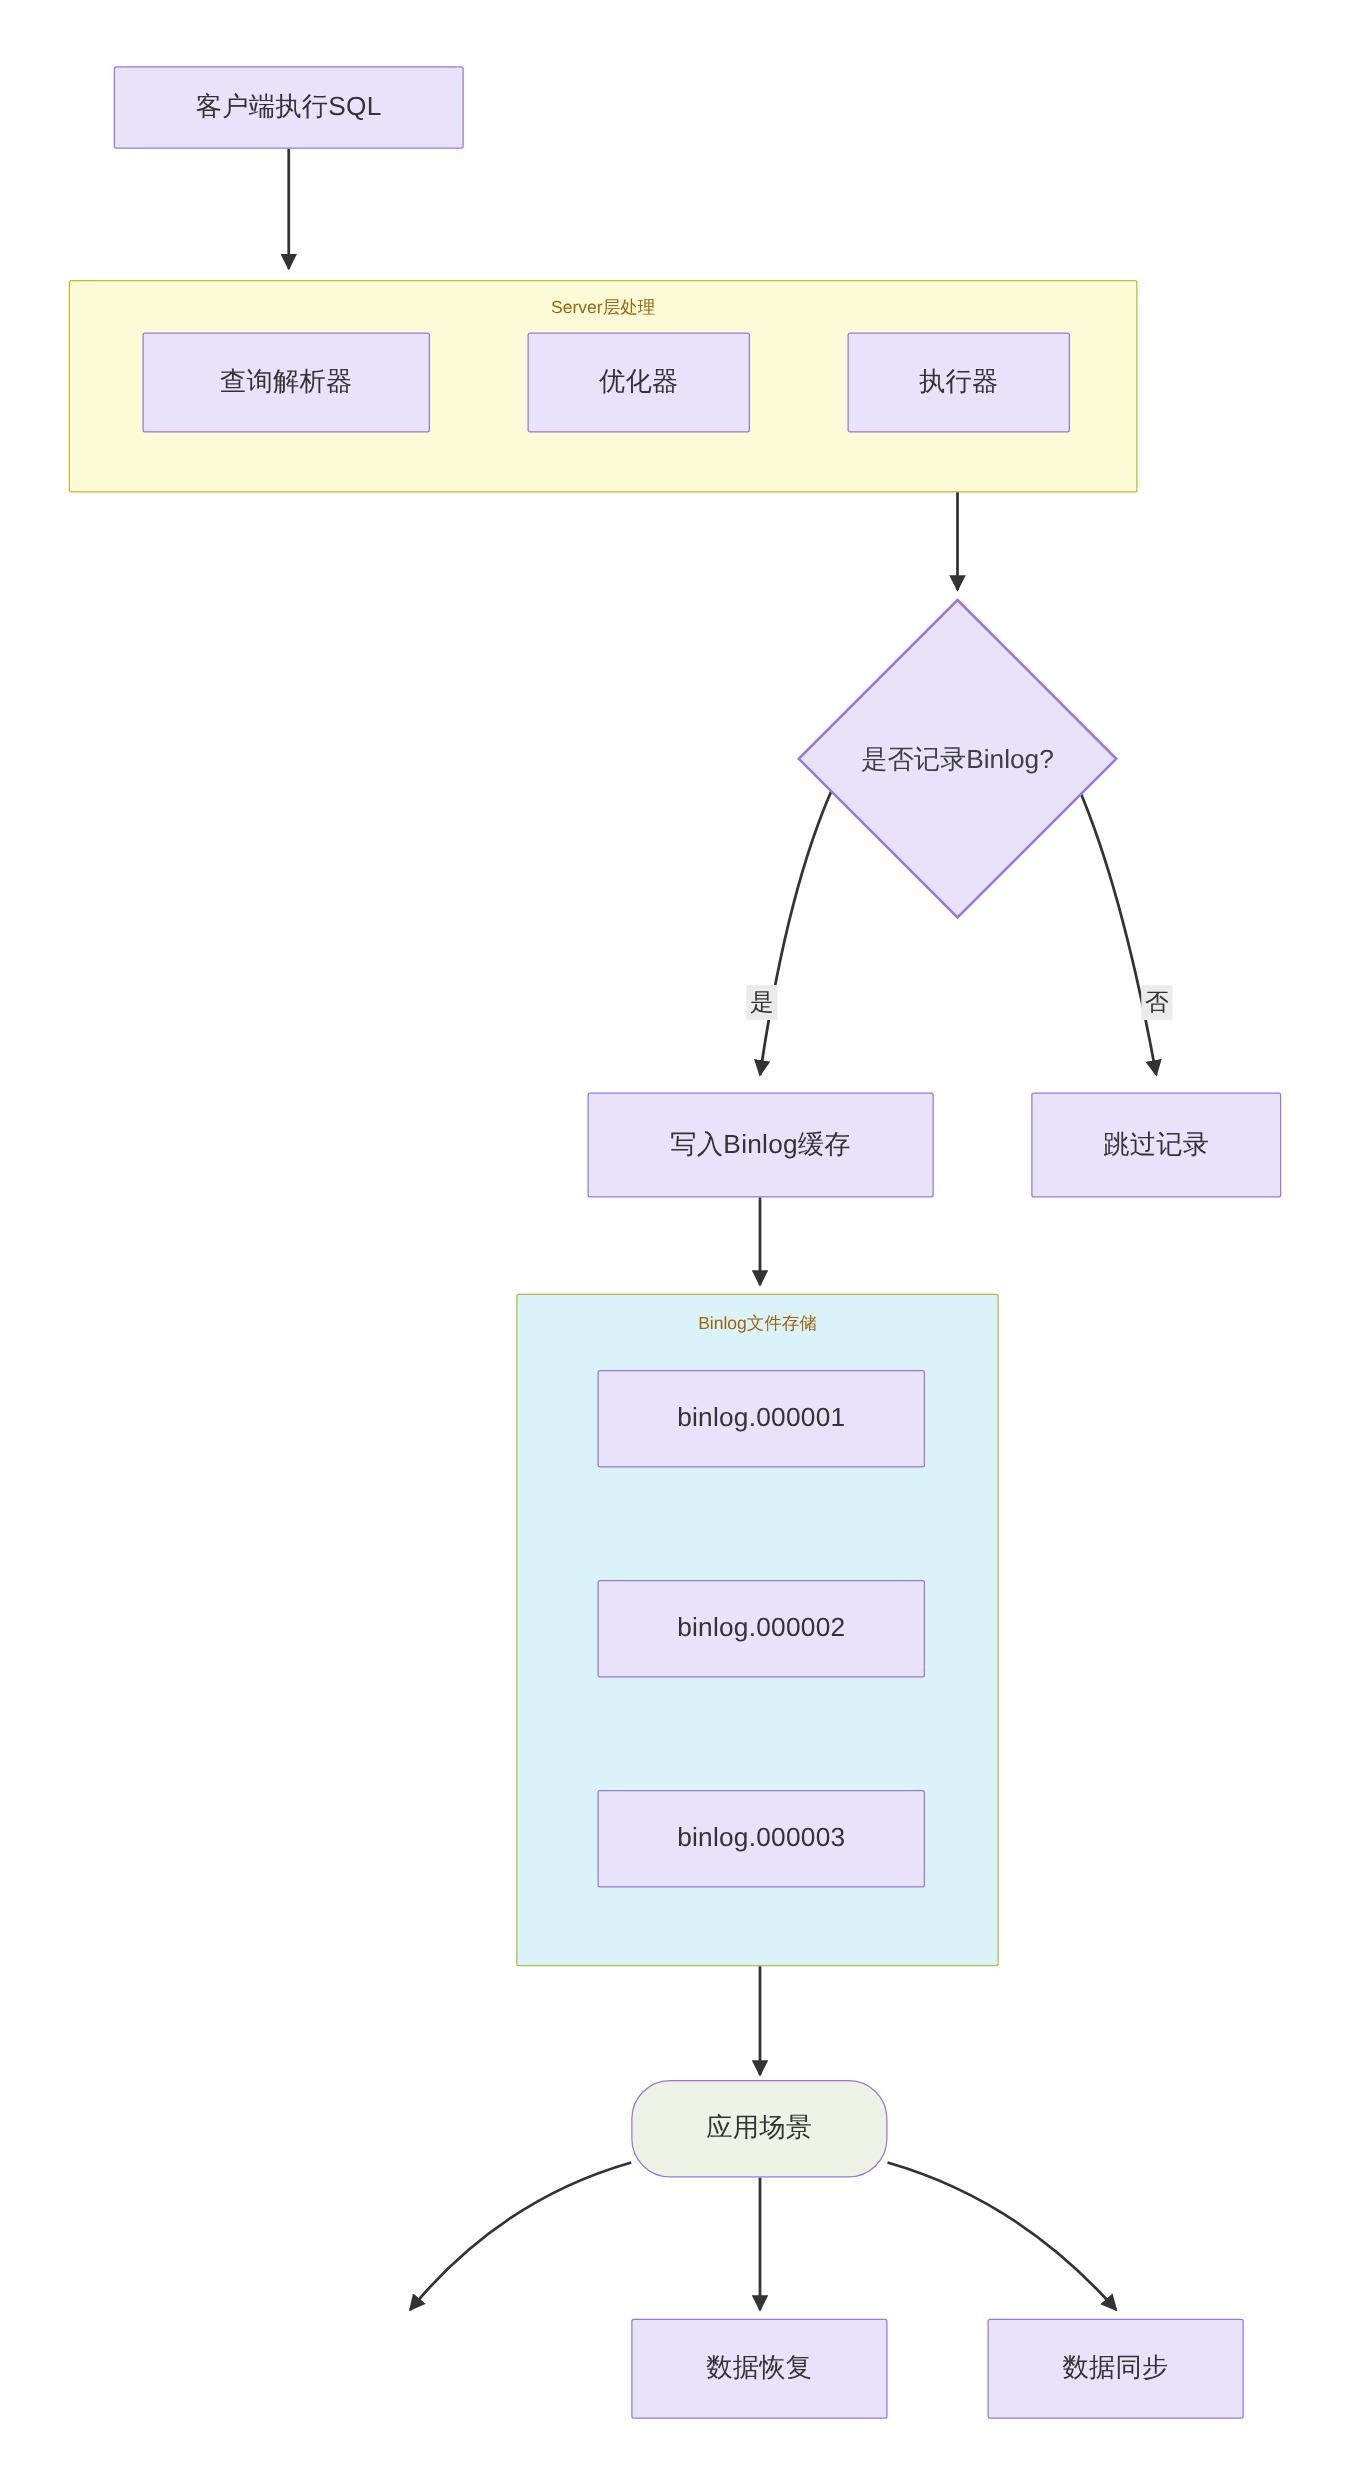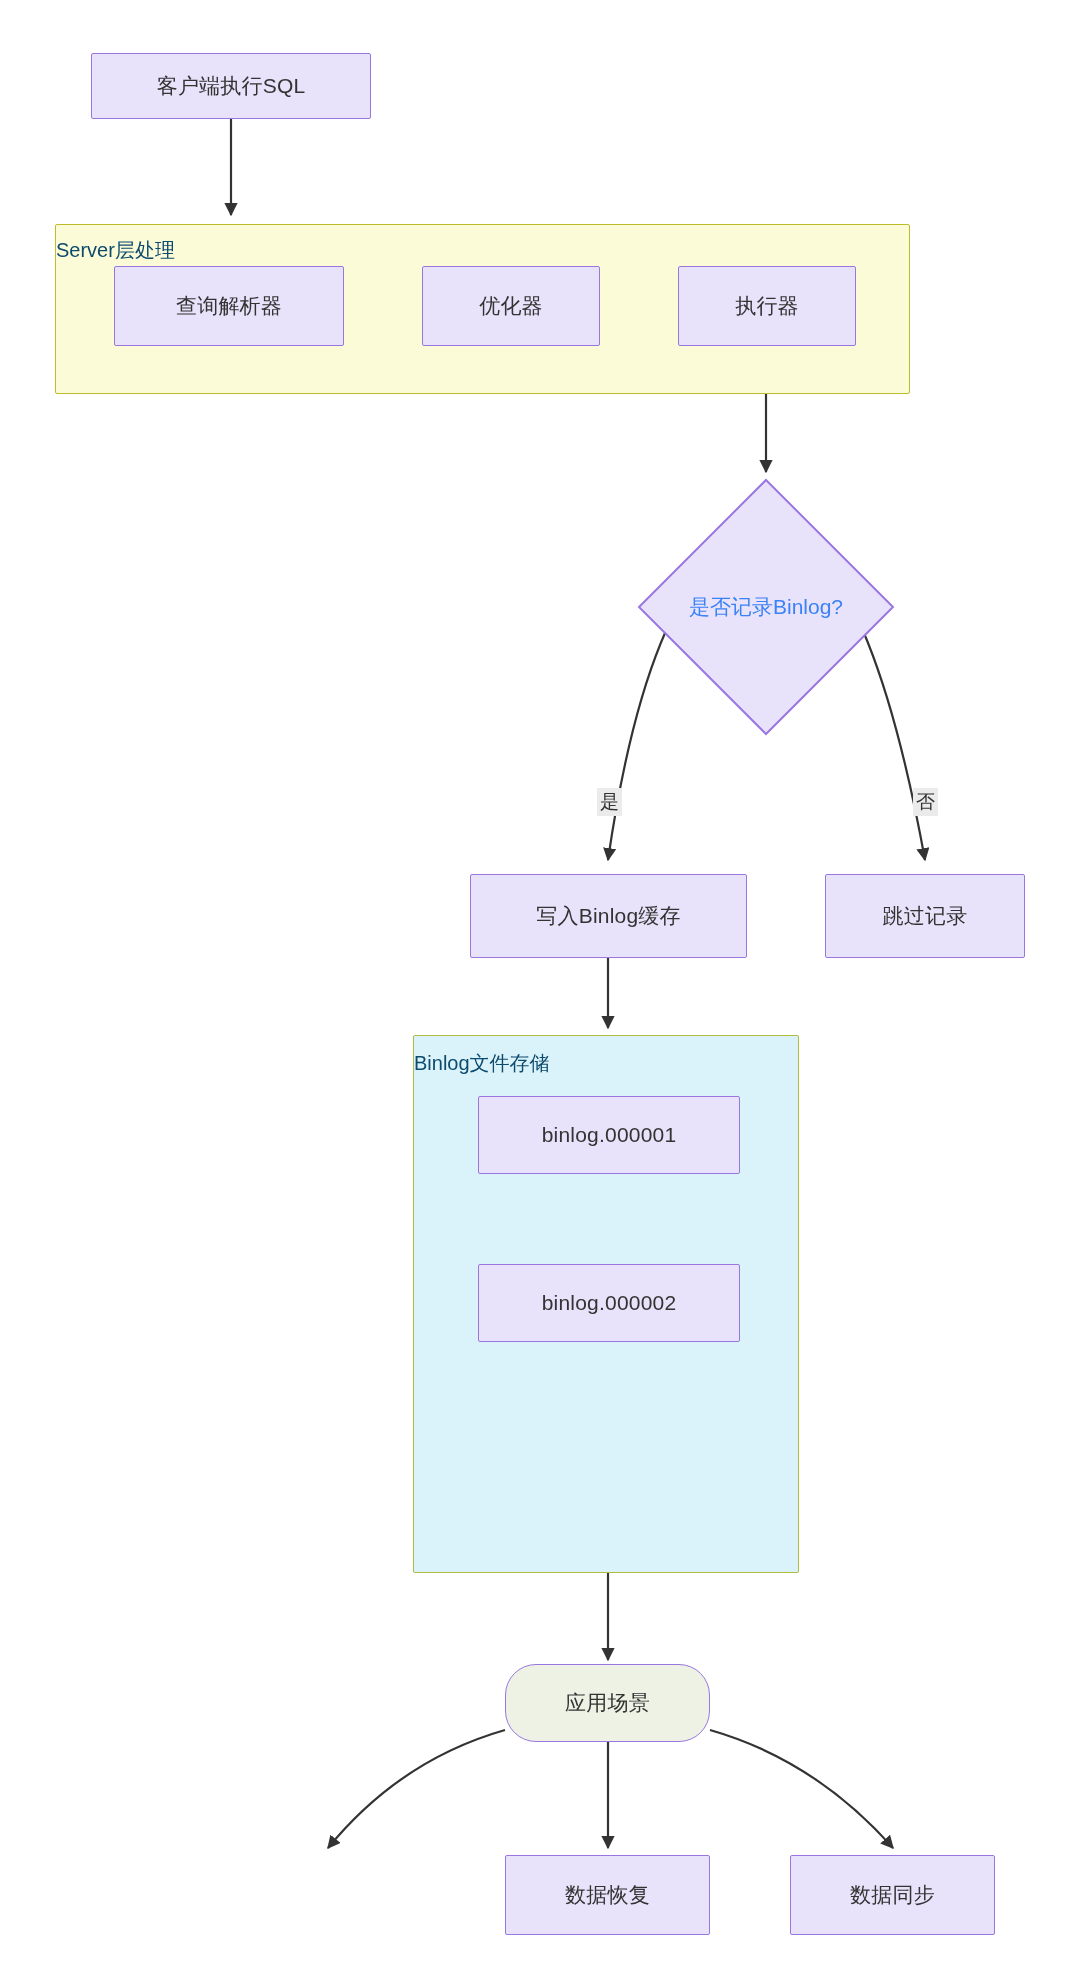--- a/index.html
+++ b/index.html
@@ -55,23 +55,23 @@
     border: 1.8px solid #bfbc2a;
   }
   .sg-binlog {
     background: #daf3fa;
     border: 1.8px solid #b2bc3f;
   }
   .sg-title {
     position: absolute;
     left: 0;
     right: 0;
-    text-align: left;
-    color: #0c4a6e;
-    font-size: 20px;
+    text-align: center;
+    color: #a16207;
+    font-size: 14px;
     white-space: nowrap;
   }
   
   .decision-wrap {
     position: absolute;
   }
   .decision-shape {
     position: absolute;
     left: 0;
     top: 0;
@@ -80,21 +80,21 @@
   }
   .decision-label {
     position: absolute;
     left: 0;
     top: 0;
     width: 100%;
     height: 100%;
     display: flex;
     align-items: center;
     justify-content: center;
-    color: #3b82f6;
+    color: #404040;
     font-size: 21px;
     white-space: nowrap;
     z-index: 2;
   }
   
   .scenario {
     background: #eef2e4;
     border: 1.6px solid #9a76e0;
     border-radius: 2px;
   }
@@ -183,20 +183,23 @@
   </div>
 
   <div class="node proc" style="left:478px; top:1096px; width:262px; height:78px;justify-content:center;">
     <span>binlog.000001</span>
   </div>
 
   <div class="node proc" style="left:478px; top:1264px; width:262px; height:78px;">
     <span>binlog.000002</span>
   </div>
 
+  <div class="node proc" style="left:478px; top:1432px; width:262px; height:78px;">
+    <span>binlog.000003</span>
+  </div>
 
   <div class="node scenario" style="left:505px; top:1664px; width:205px; height:78px;border-radius:31px;">
     <span>应用场景</span>
   </div>
 
 
   <div class="node proc" style="left:505px; top:1855px; width:205px; height:80px;">
     <span>数据恢复</span>
   </div>
 

